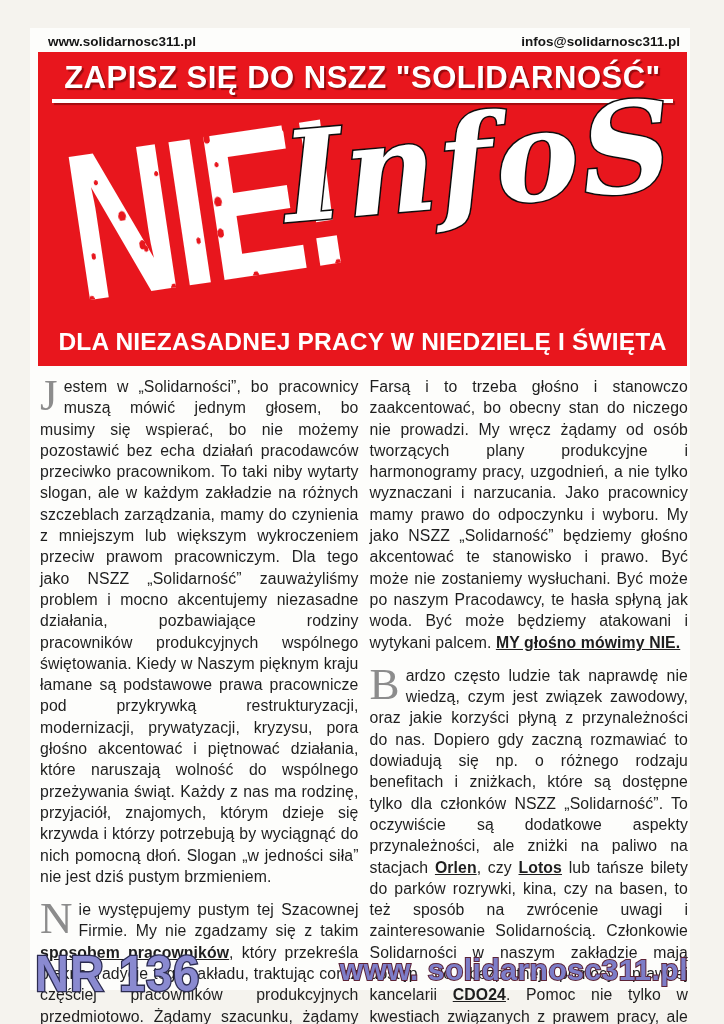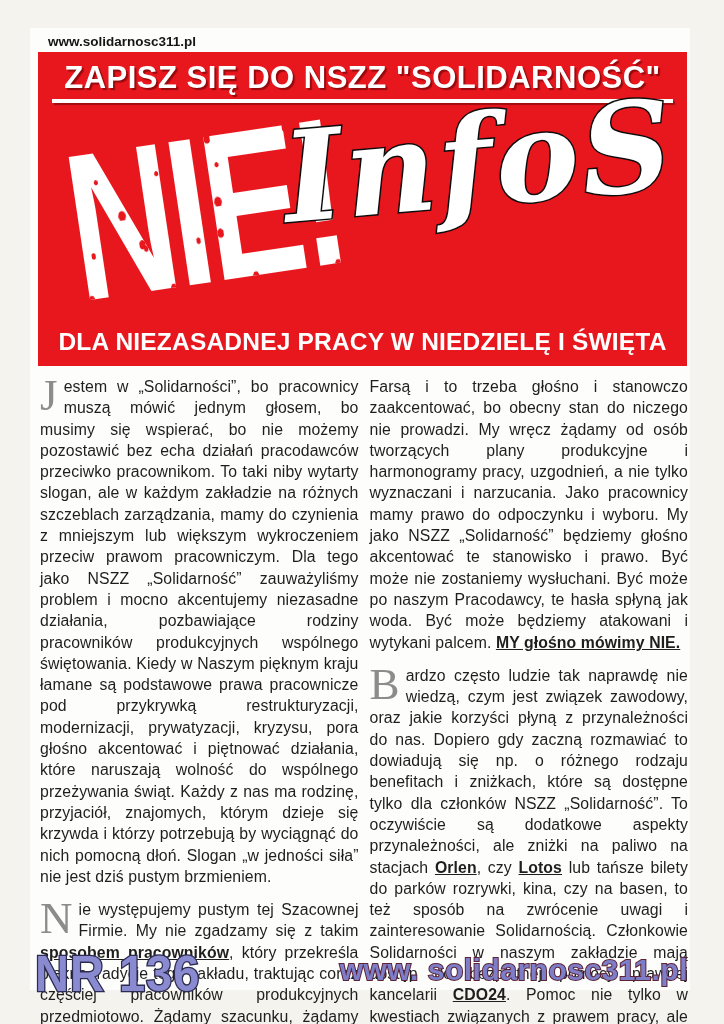--- a/index.html
+++ b/index.html
@@ -1,21 +1,21 @@
 <!DOCTYPE html>
 <html lang="pl"><head>
 <meta charset="utf-8">
 <style>
   html,body{margin:0;padding:0;width:724px;height:1024px;overflow:hidden;
     background:#f5f3ee;font-family:"Liberation Sans",sans-serif;}
   .page{position:absolute;left:30px;top:28px;width:660px;height:962px;
     background:#fdfdfb;}
   
   .hdr{position:absolute;top:6px;left:18px;right:10px;display:flex;
-    justify-content:space-between;font-size:13.5px;font-weight:bold;color:#151515;flex-direction:column;}
+    justify-content:space-between;font-size:13.5px;font-weight:bold;color:#151515;}
   
   .banner{position:absolute;left:8px;top:24px;width:649px;height:314px;
     background:#e8161d;overflow:hidden;}
   .subscribe{margin-top:8px;text-align:center;color:#fff;font-weight:bold;
     font-size:31px;letter-spacing:.5px;text-shadow:2px 2px 1px rgba(80,0,0,.55);
     white-space:nowrap;}
   .subline{height:4px;background:#fff;margin:3px 14px 0 14px;
     box-shadow:2px 2px 1px rgba(80,0,0,.45);}
   .nie{position:absolute;left:16px;top:74px;transform:rotate(-8.5deg);
     transform-origin:left top;}

